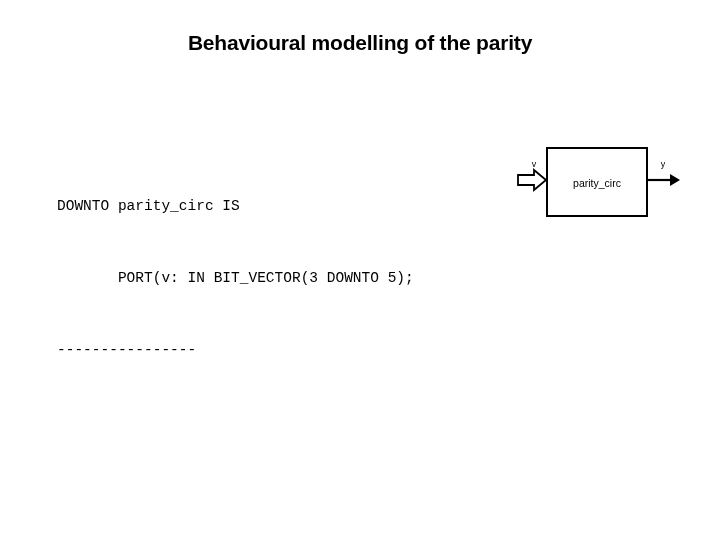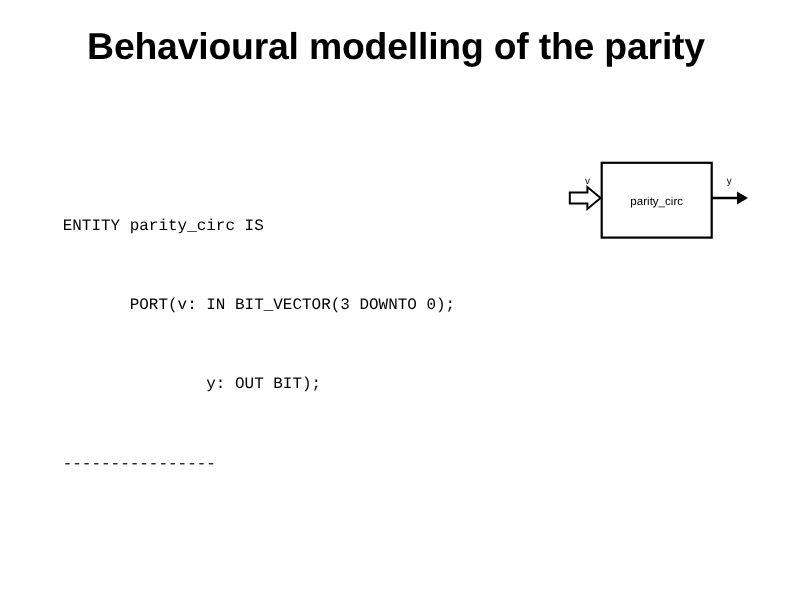--- a/index.html
+++ b/index.html
@@ -18,21 +18,21 @@
 
   
   #slide-title {
     position: absolute;
     left: 34px;
     top: 24px;
     width: 652px;
     text-align: center;
     font-family: "Liberation Sans", sans-serif;
     font-weight: bold;
-    font-size: 34px;
+    font-size: 21px;
     line-height: 38px;
     letter-spacing: -0.2px;
     color: #000000;
   }
   #slide-title .title-line { display: block; white-space: pre; }
 
   
   #code-block {
     position: absolute;
     left: 57px;
@@ -71,23 +71,22 @@
   }
 </style>
 </head>
 <body>
 
 <div id="slide-title">
   <span class="title-line">Behavioural modelling of the parity</span>
 </div>
 
 <div id="code-block">
-  <span class="code-line">ENTITY parity_circ IS</span>
-  <span class="code-line">       PORT(v: IN BIT_VECTOR(3 DOWNTO 0);</span>
-  <span class="code-line">               y: OUT BIT);</span>
+  <span class="code-line">DOWNTO parity_circ IS</span>
+  <span class="code-line">       PORT(v: IN BIT_VECTOR(3 DOWNTO 5);</span>
   <span class="code-line">----------------</span>
   
   
   
   
   
   
   
   
   

